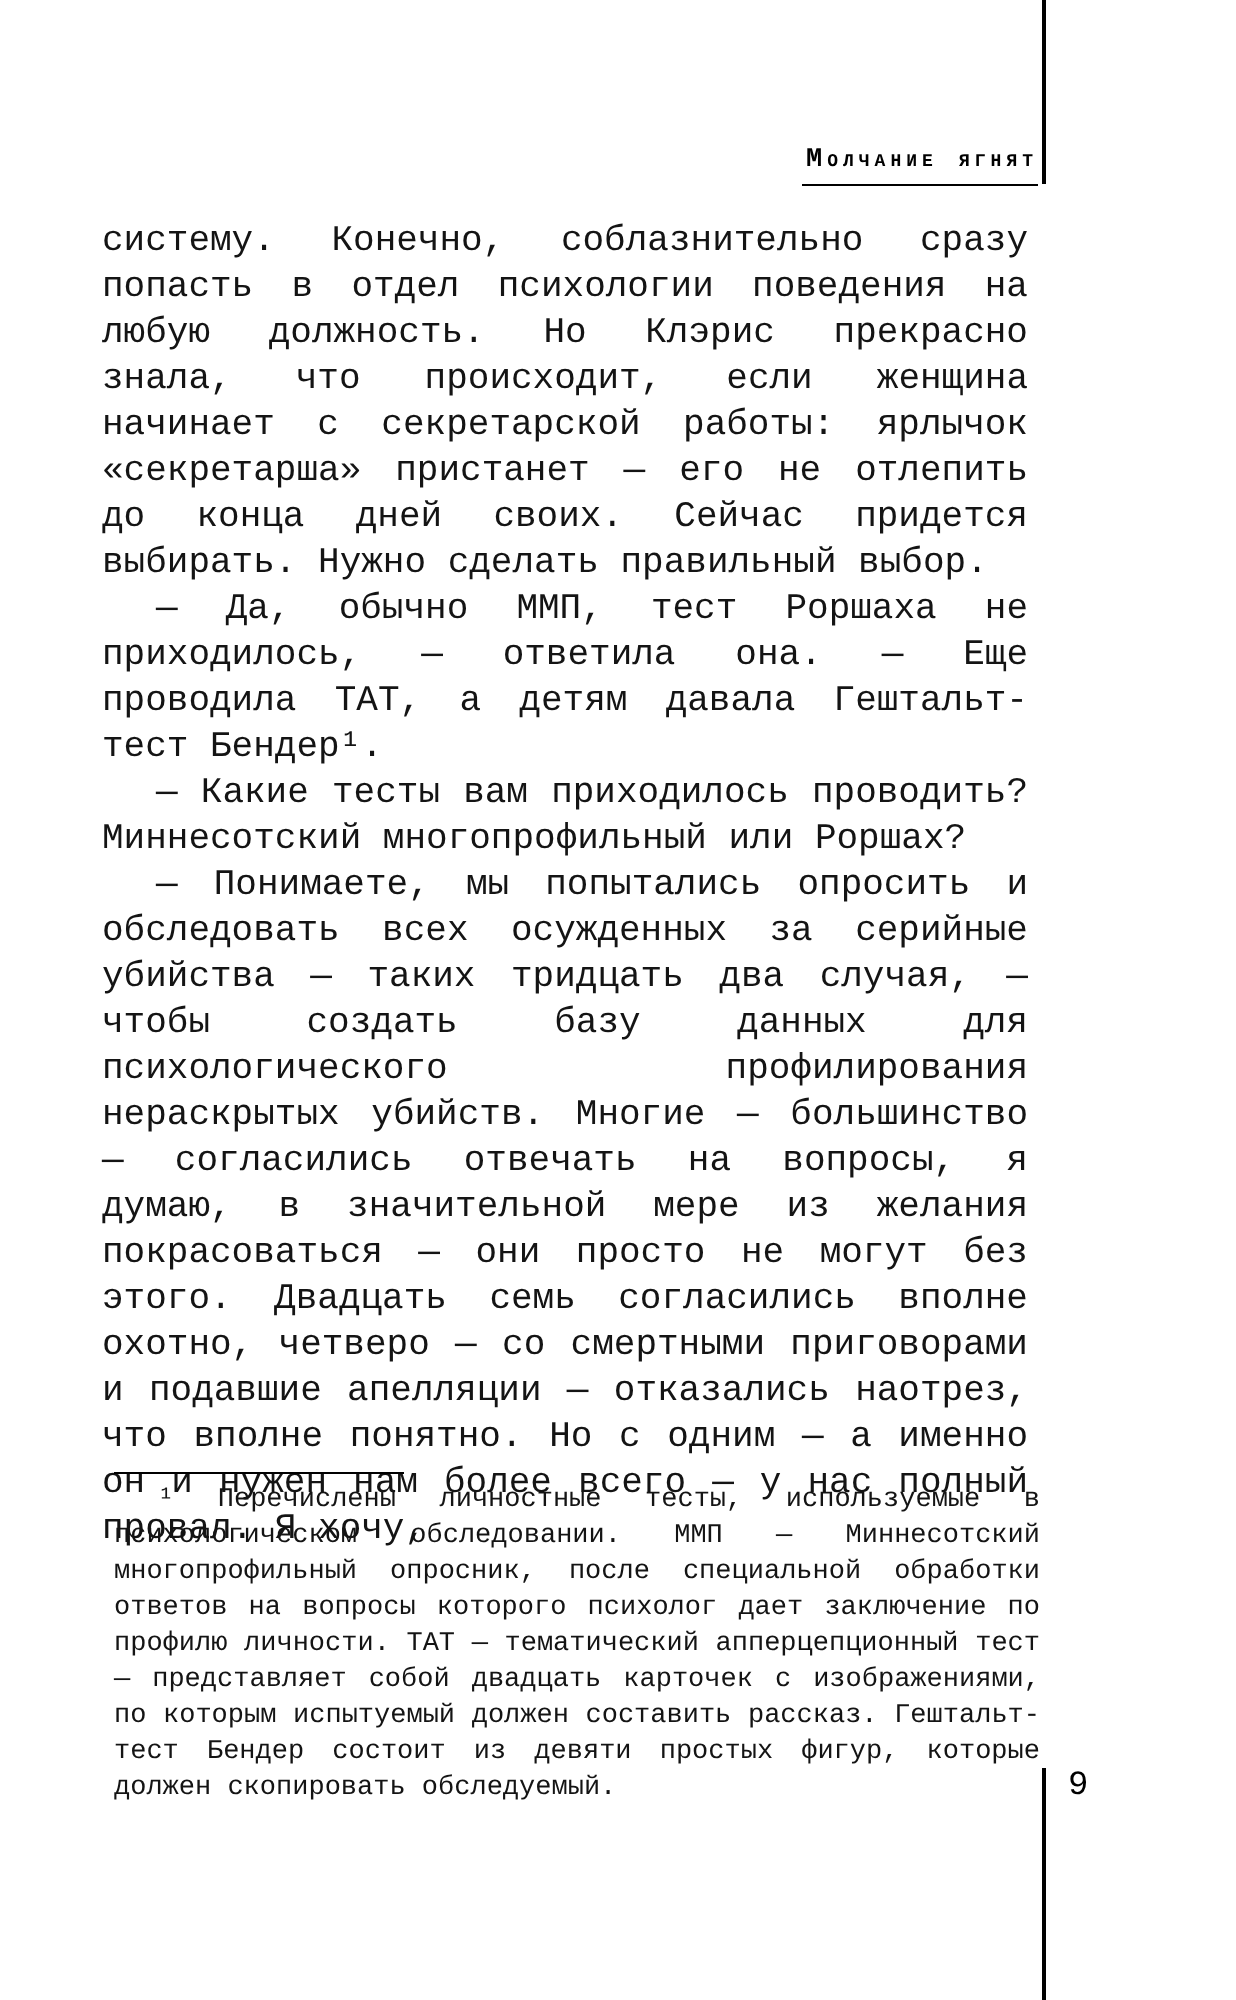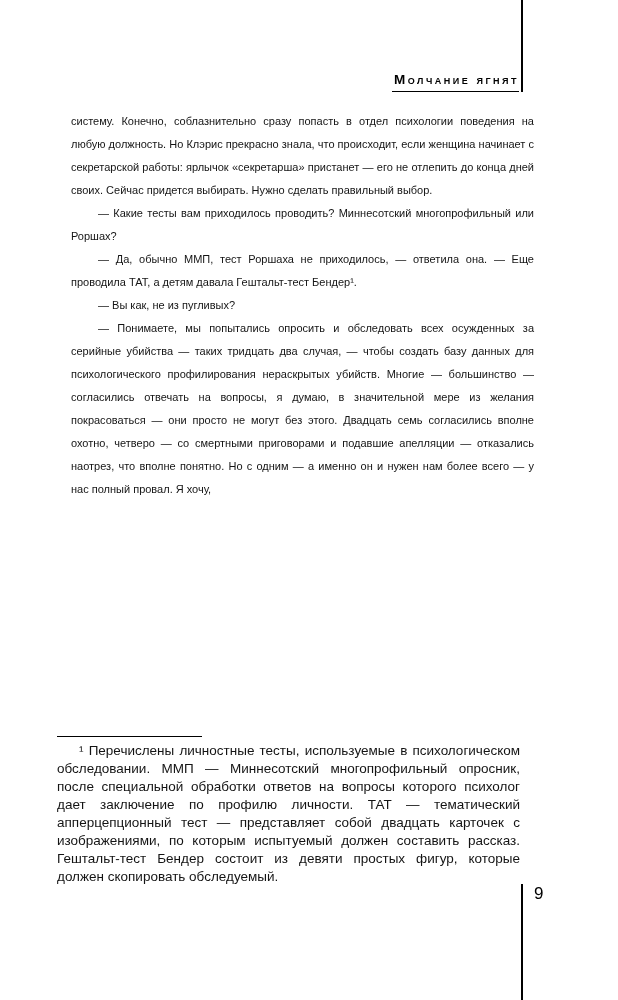--- a/index.html
+++ b/index.html
@@ -1,21 +1,21 @@
 <!DOCTYPE html>
 <html><head>
 <meta charset="utf-8">
 <style>
   html, body { margin: 0; padding: 0; background: #ffffff; }
   .page {
     position: relative;
     width: 618px;
     height: 1000px;
     background: #ffffff;
-    font-family: Liberation Sans, sans-serif;
+    font-family: Liberation Mono, monospace;
     color: #141414;
     overflow: hidden;
   }
   
   .rule-top {
     position: absolute;
     left: 521px; top: 0;
     width: 2px; height: 92px;
     background: #000;
   }
@@ -38,22 +38,22 @@
     font-size: 13.5px;
     letter-spacing: 2.5px;
     color: #000;
     border-bottom: 1px solid #000;
     padding-bottom: 4px;
     padding-left: 2px;
   }
   
   .body-text {
     position: absolute;
-    top: 110px; left: 71px; width: 463px;
-    font-size: 11px;
+    top: 110px; left: 51px; width: 463px;
+    font-size: 18px;
     line-height: 23px;
     text-align: justify;
   }
   .body-text p {
     margin: 0;
     text-indent: 27px;
   }
   .body-text p.continued { text-indent: 0; }
   
   .footnote {
@@ -87,23 +87,22 @@
 <div class="page">
 
   <div class="rule-top"></div>
 
   <div class="running-head">
     <span class="running-head-text">Молчание ягнят</span>
   </div>
 
   <div class="body-text">
     <p class="continued">систему. Конечно, соблазнительно сразу попасть в отдел психологии поведения на любую должность. Но Клэрис прекрасно знала, что происходит, если женщина начинает с секретарской работы: ярлычок «секретарша» пристанет — его не отлепить до конца дней своих. Сейчас придется выбирать. Нужно сделать правильный выбор.</p>
+    <p>— Да, обычно ММП, тест Роршаха не приходилось, — ответила она. — Еще проводила ТАТ, а детям давала Гештальт-тест Бендер¹.</p>
     <p>— Какие тесты вам приходилось проводить? Миннесотский многопрофильный или Роршах?</p>
-    <p>— Да, обычно ММП, тест Роршаха не приходилось, — ответила она. — Еще проводила ТАТ, а детям давала Гештальт-тест Бендер¹.</p>
-    <p>— Вы как, не из пугливых?</p>
     <p>— Понимаете, мы попытались опросить и обследовать всех осужденных за серийные убийства — таких тридцать два случая, — чтобы создать базу данных для психологического профилирования нераскрытых убийств. Многие — большинство — согласились отвечать на вопросы, я думаю, в значительной мере из желания покрасоваться — они просто не могут без этого. Двадцать семь согласились вполне охотно, четверо — со смертными приговорами и подавшие апелляции — отказались наотрез, что вполне понятно. Но с одним — а именно он и нужен нам более всего — у нас полный провал. Я хочу,</p>
   </div>
 
   <div class="footnote">
     <div class="footnote-rule"></div>
     <p class="footnote-text">¹ Перечислены личностные тесты, используемые в психологическом обследовании. ММП — Миннесотский многопрофильный опросник, после специальной обработки ответов на вопросы которого психолог дает заключение по профилю личности. ТАТ — тематический апперцепционный тест — представляет собой двадцать карточек с изображениями, по которым испытуемый должен составить рассказ. Гештальт-тест Бендер состоит из девяти простых фигур, которые должен скопировать обследуемый.</p>
   </div>
 
   <div class="rule-bottom"></div>
 

